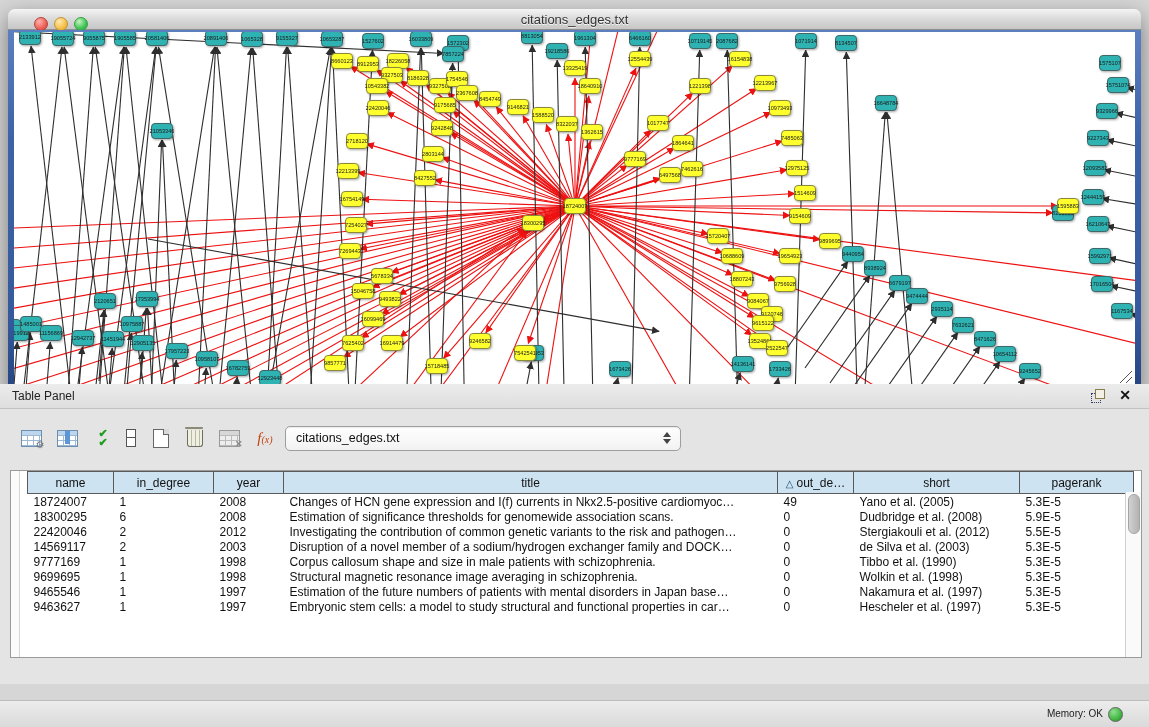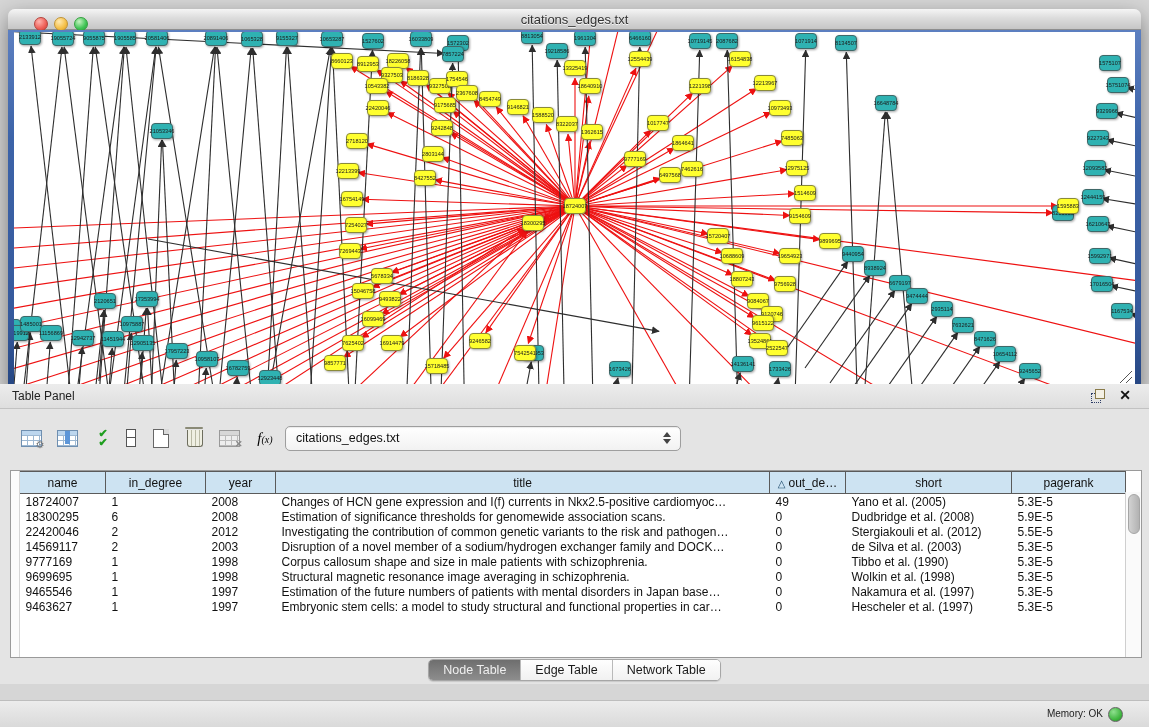--- a/index.html
+++ b/index.html
@@ -39,21 +39,21 @@
   .toolbar{position:absolute;left:0;top:28px;width:100%;height:52px;}
   .tb-btn{position:absolute;top:10px;width:30px;height:32px;display:flex;align-items:center;justify-content:center;}
   .combo{position:absolute;left:285px;top:14px;width:394px;height:23px;background:linear-gradient(#ffffff,#f2f2f2);
     border:1px solid #9e9e9e;border-radius:5px;box-shadow:inset 0 1px 1px rgba(0,0,0,.08);}
   .combo-text{position:absolute;left:10px;top:4px;font-size:12.5px;color:#111;}
   .combo-arrows{position:absolute;right:9px;top:4px;width:9px;height:14px;}
   .combo-arrows .up{position:absolute;left:1px;top:1px;width:0;height:0;border-left:4px solid transparent;border-right:4px solid transparent;border-bottom:5px solid #444;}
   .combo-arrows .down{position:absolute;left:1px;bottom:1px;width:0;height:0;border-left:4px solid transparent;border-right:4px solid transparent;border-top:5px solid #444;}
 
   .table-box{position:absolute;left:10px;top:86px;width:1130px;height:186px;background:#fff;border:1px solid #9a9a9a;overflow:hidden;}
-  table.data{border-collapse:collapse;table-layout:fixed;width:1106px;margin-left:8px;font-size:12px;padding-left:13px;}
+  table.data{border-collapse:collapse;table-layout:fixed;width:1106px;margin-left:16px;font-size:12px;padding-left:13px;}
   table.data th{background:#cde3f2;border:1px solid #5a5a5a;border-left:none;height:19px;font-weight:400;color:#111;text-align:center;overflow:hidden;white-space:nowrap;}
   table.data th:first-child{border-left:1px solid #5a5a5a;}
   table.data td{height:15px;padding:0 0 0 6px;color:#111;overflow:hidden;white-space:nowrap;text-overflow:clip;}
   .row-strip{position:absolute;left:0;top:0;width:8px;height:100%;background:#fbfbfb;border-right:1px solid #d5d5d5;}
   .vscroll{position:absolute;right:0;top:21px;width:15px;height:165px;background:#fafafa;border-left:1px solid #cfcfcf;}
   .vthumb{position:absolute;left:2px;top:2px;width:10px;height:38px;border-radius:6px;background:linear-gradient(90deg,#d2d2d2,#b2b2b2);border:1px solid #a5a5a5;}
   .sort-tri{font-size:10px;margin-right:3px;color:#1b4a6b;}
 
   .tabs{position:absolute;left:0;top:274px;width:100%;height:26px;text-align:center;}
   .seg{display:inline-flex;margin-top:1px;border:1px solid #a6a6a6;border-radius:5px;overflow:hidden;background:#fdfdfd;box-shadow:0 1px 1px rgba(0,0,0,.12);}
@@ -79,21 +79,21 @@
   .mini-gear{position:absolute;right:-4px;bottom:-4px;font-size:10px;color:#777;line-height:10px;}
   .mini-col{position:absolute;left:7px;top:0;width:5px;height:13px;background:#5d96d8;}
   .checks{font-size:11px;color:#1f9e1f;line-height:9px;font-weight:700;}
   .stackbox{width:8px;height:16px;border:1px solid #555;background:#fff;position:relative;}
   .stackbox:after{content:"";position:absolute;left:0;top:7px;width:100%;height:1px;background:#555;}
   .doc{width:14px;height:17px;border:1px solid #666;background:#fff;position:relative;}
   .doc:after{content:"";position:absolute;right:-1px;top:-1px;width:5px;height:5px;background:#d9d9d9;border-left:1px solid #666;border-bottom:1px solid #666;}
   .trash{width:14px;height:16px;border:1px solid #6e6e5e;border-top:none;border-radius:0 0 3px 3px;position:relative;
     background:repeating-linear-gradient(90deg,#efefe2 0 3px,#b9b9a4 3px 4px);}
   .trash:before{content:"";position:absolute;left:-3px;top:-3px;width:18px;height:2px;background:#8a8a76;border-radius:2px;}
-  .fx{font-family:"Liberation Serif",serif;font-style:italic;font-size:15px;color:#000000;}
+  .fx{font-family:"Liberation Serif",serif;font-style:italic;font-size:15px;color:#c2410c;}
   .fx small{font-size:10px;}
   .xmark{position:absolute;right:-4px;bottom:-3px;font-size:9px;color:#888;font-weight:700;}
 </style>
 </head>
 <body>
 
 <div class="net-window">
   <div class="titlebar">
     <span class="tl red"></span>
     <span class="tl yellow"></span>
@@ -947,25 +947,18 @@
             <td>Hescheler et al. (1997)</td>
             <td>5.3E-5</td>
           </tr>
         </tbody>
     </table>
     <div class="vscroll">
       <div class="vthumb"></div>
     </div>
   </div>
 
-  <div class="tabs">
-    <div class="seg" id="tab-seg">
-        <div class="tab sel">Node Table</div>
-        <div class="tab">Edge Table</div>
-        <div class="tab">Network Table</div>
-      </div>
-  </div>
 </div>
 
 <div class="statusbar">
   <span class="mem-label">Memory: OK</span>
   <span class="mem-dot"></span>
 </div>
 
 </body></html>

